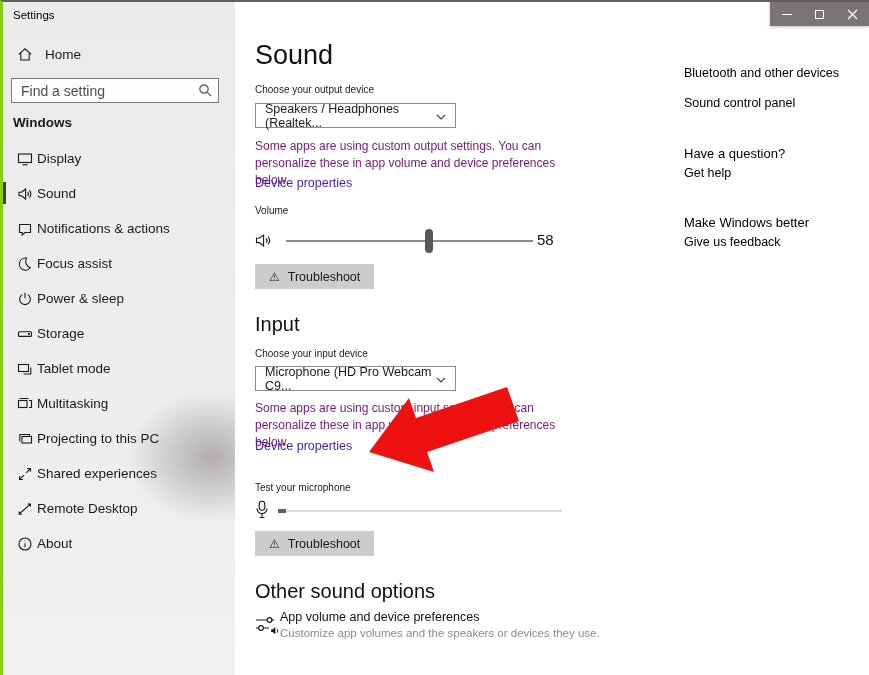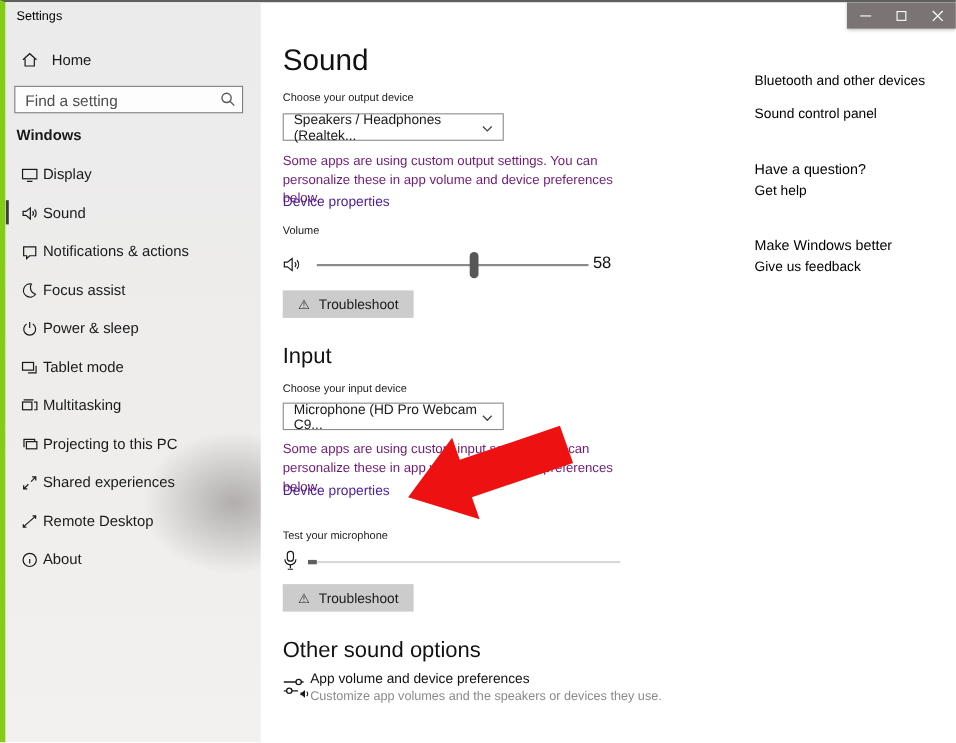--- a/index.html
+++ b/index.html
@@ -1,20 +1,20 @@
 <!DOCTYPE html>
 <html><head>
 <meta charset="utf-8">
 <style>
   * { margin:0; padding:0; box-sizing:border-box; }
   html,body { background:#fff; }
   body { font-family:"Liberation Sans","DejaVu Sans",sans-serif; color:#1a1a1a; }
   .window{
     position:relative; width:869px; height:675px; overflow:hidden; background:#fff;
-    border-top:2px solid #5f5f5f; border-left:5px solid #84cc16;
+    border-top:2px solid #5f5f5f; border-left:3px solid #84cc16;
   }
 
   
   .app-title{ position:absolute; left:10px; top:7px; font-size:11.5px; color:#000; }
   .win-controls{ position:absolute; top:0; right:0; width:99px; height:24px;
     background:#7b7474; display:flex; box-shadow:0 1px 3px rgba(0,0,0,.25); }
   .win-controls .wbtn{ flex:1; border:none; background:transparent; display:flex;
     align-items:center; justify-content:center; cursor:pointer; }
   .glyph-min{ display:block; width:10px; height:1px; background:#fff; }
   .glyph-max{ display:block; width:9px; height:9px; border:1px solid #fff; }
@@ -149,20 +149,29 @@
             <svg width="16" height="16" viewBox="0 0 16 16" fill="none" stroke="#1a1a1a" stroke-width="1.1">
               <path d="M8 1.8v5.4"></path>
               <path d="M5.2 3.6a5.4 5.4 0 105.6 0"></path>
             </svg>
           </span>
         <span>Power &amp; sleep</span>
       </div>
       <div class="nav-item">
         <span class="nicon">
             <svg width="16" height="16" viewBox="0 0 16 16" fill="none" stroke="#1a1a1a" stroke-width="1.1">
+              <rect x="1.5" y="5.8" width="13" height="4.6" rx="1"></rect>
+              <circle cx="12" cy="8.1" r="0.5" fill="#1a1a1a"></circle>
+            </svg>
+          </span>
+        <span>Storage</span>
+      </div>
+      <div class="nav-item">
+        <span class="nicon">
+            <svg width="16" height="16" viewBox="0 0 16 16" fill="none" stroke="#1a1a1a" stroke-width="1.1">
               <rect x="1.5" y="3.5" width="10" height="7"></rect>
               <path d="M13.8 6.5v6.5H6.5"></path>
             </svg>
           </span>
         <span>Tablet mode</span>
       </div>
       <div class="nav-item">
         <span class="nicon">
             <svg width="16" height="16" viewBox="0 0 16 16" fill="none" stroke="#1a1a1a" stroke-width="1.1">
               <rect x="1.5" y="4.5" width="8.5" height="7"></rect>

